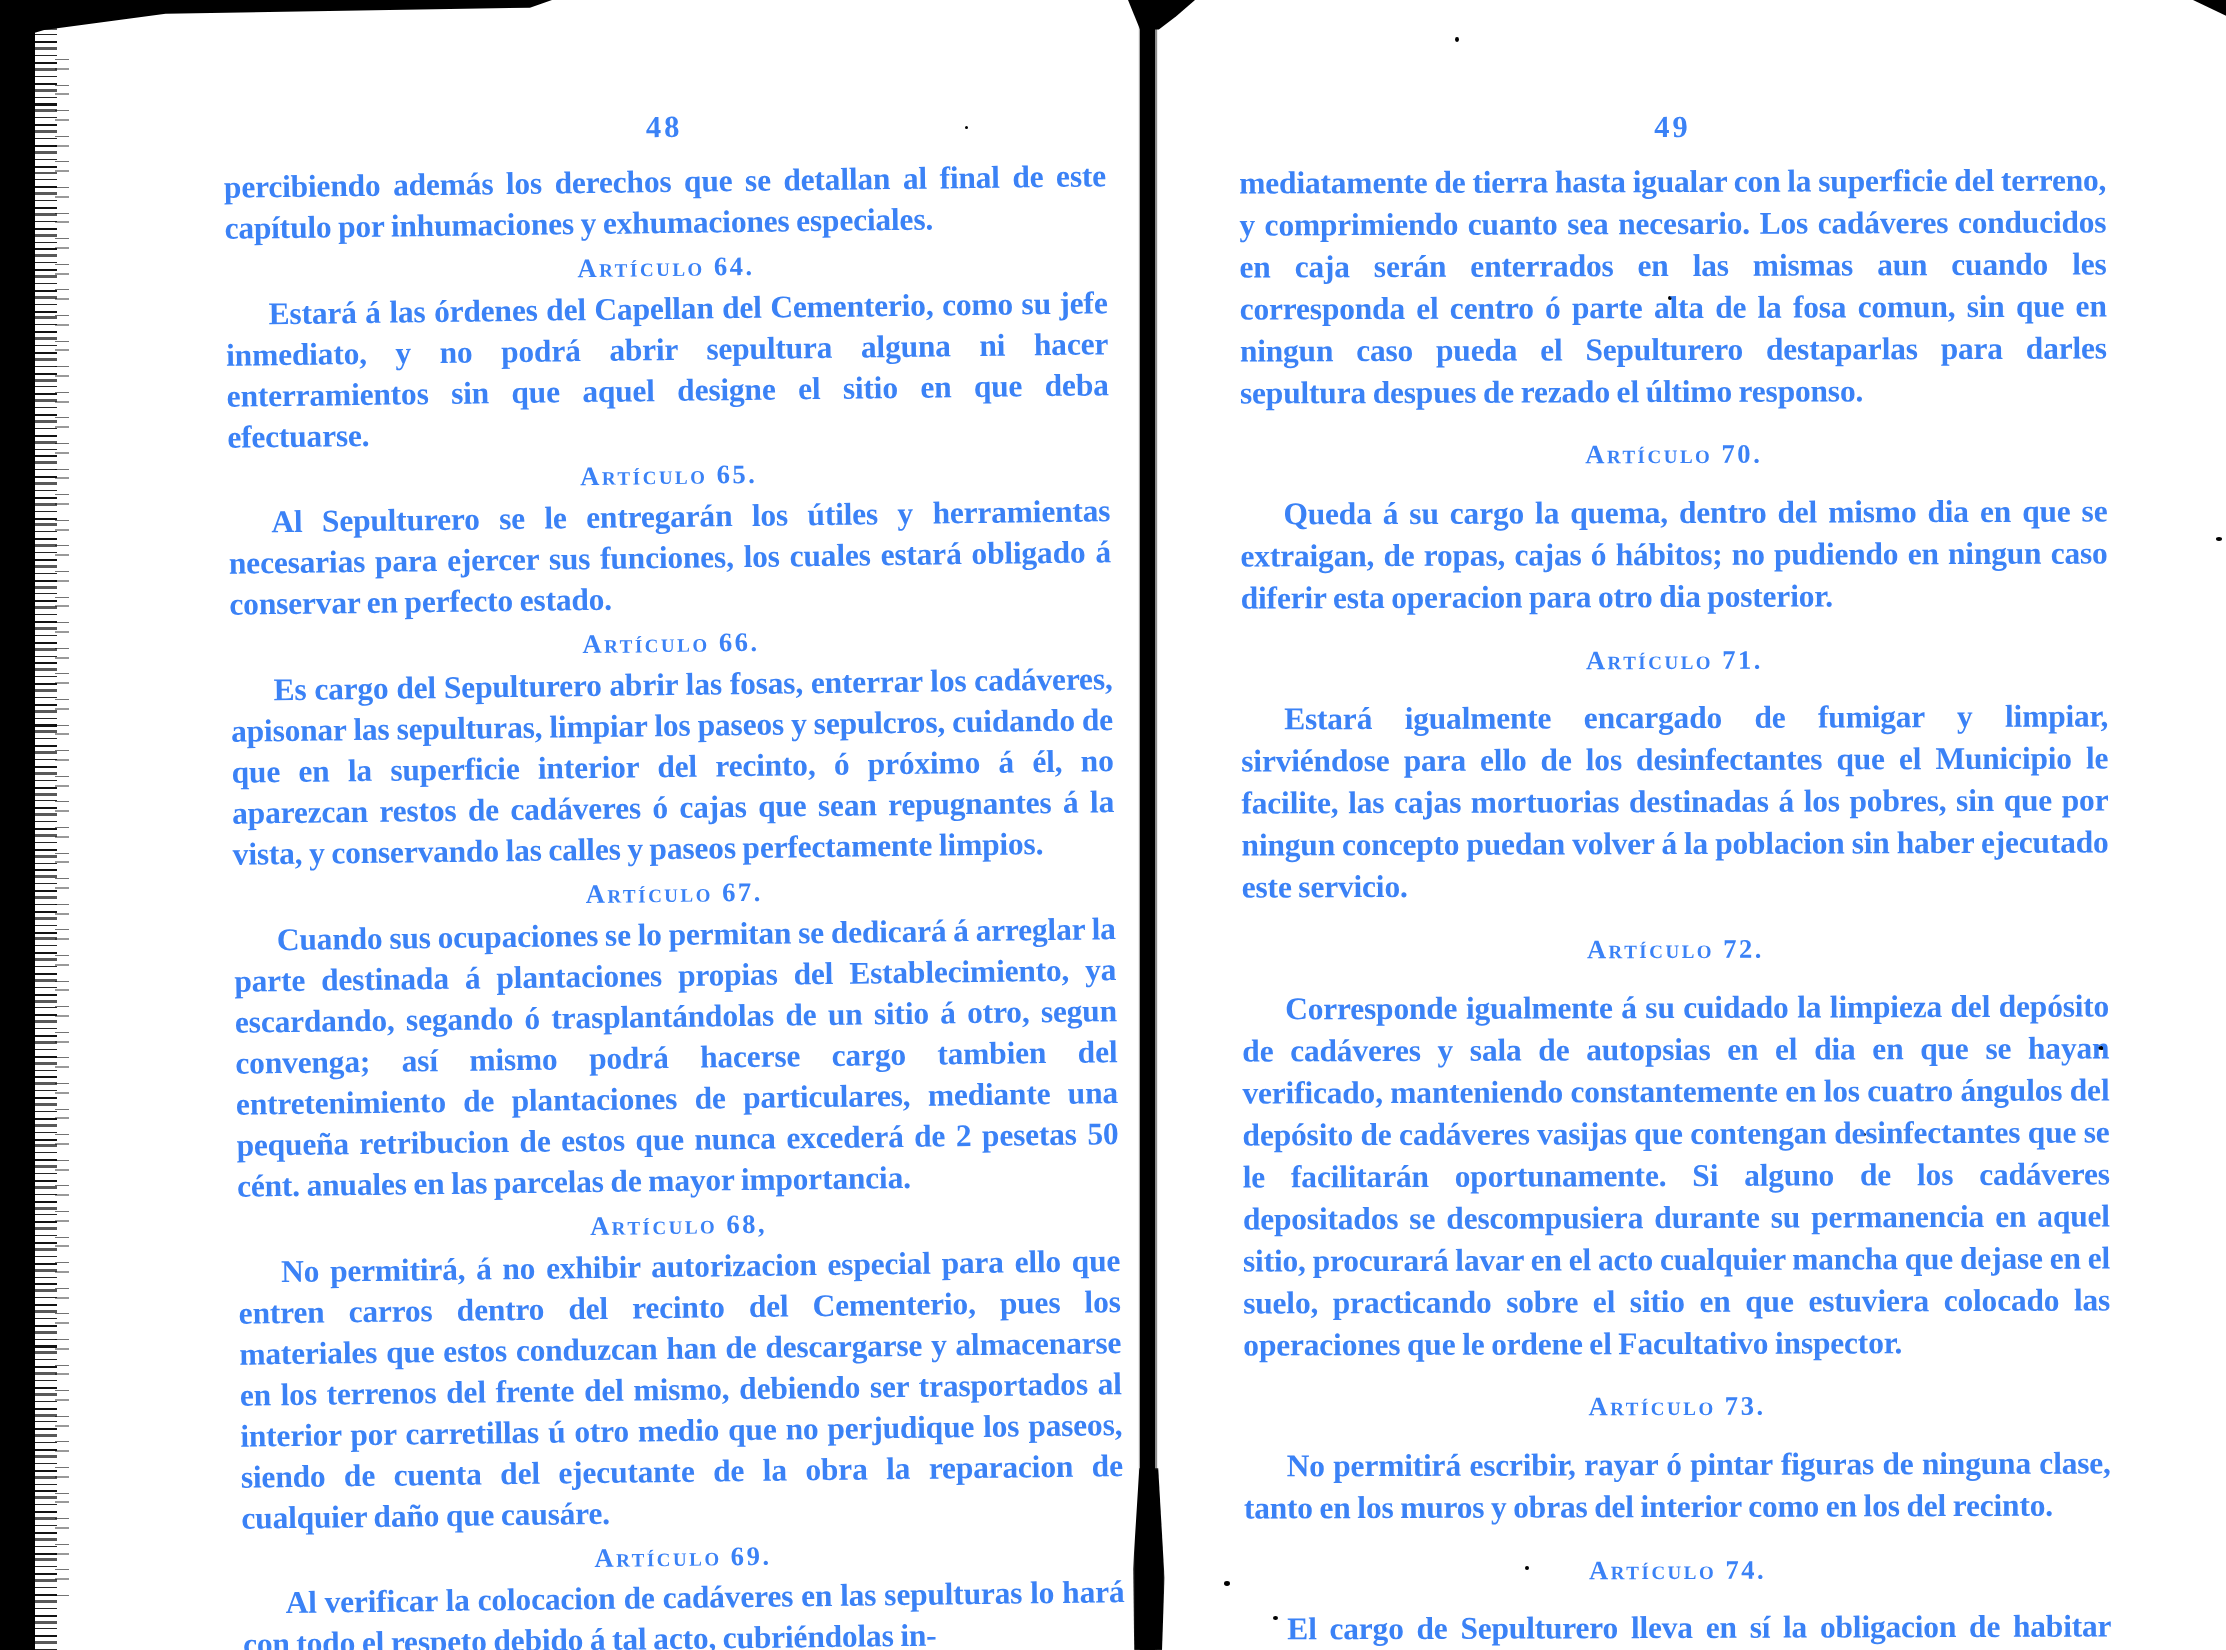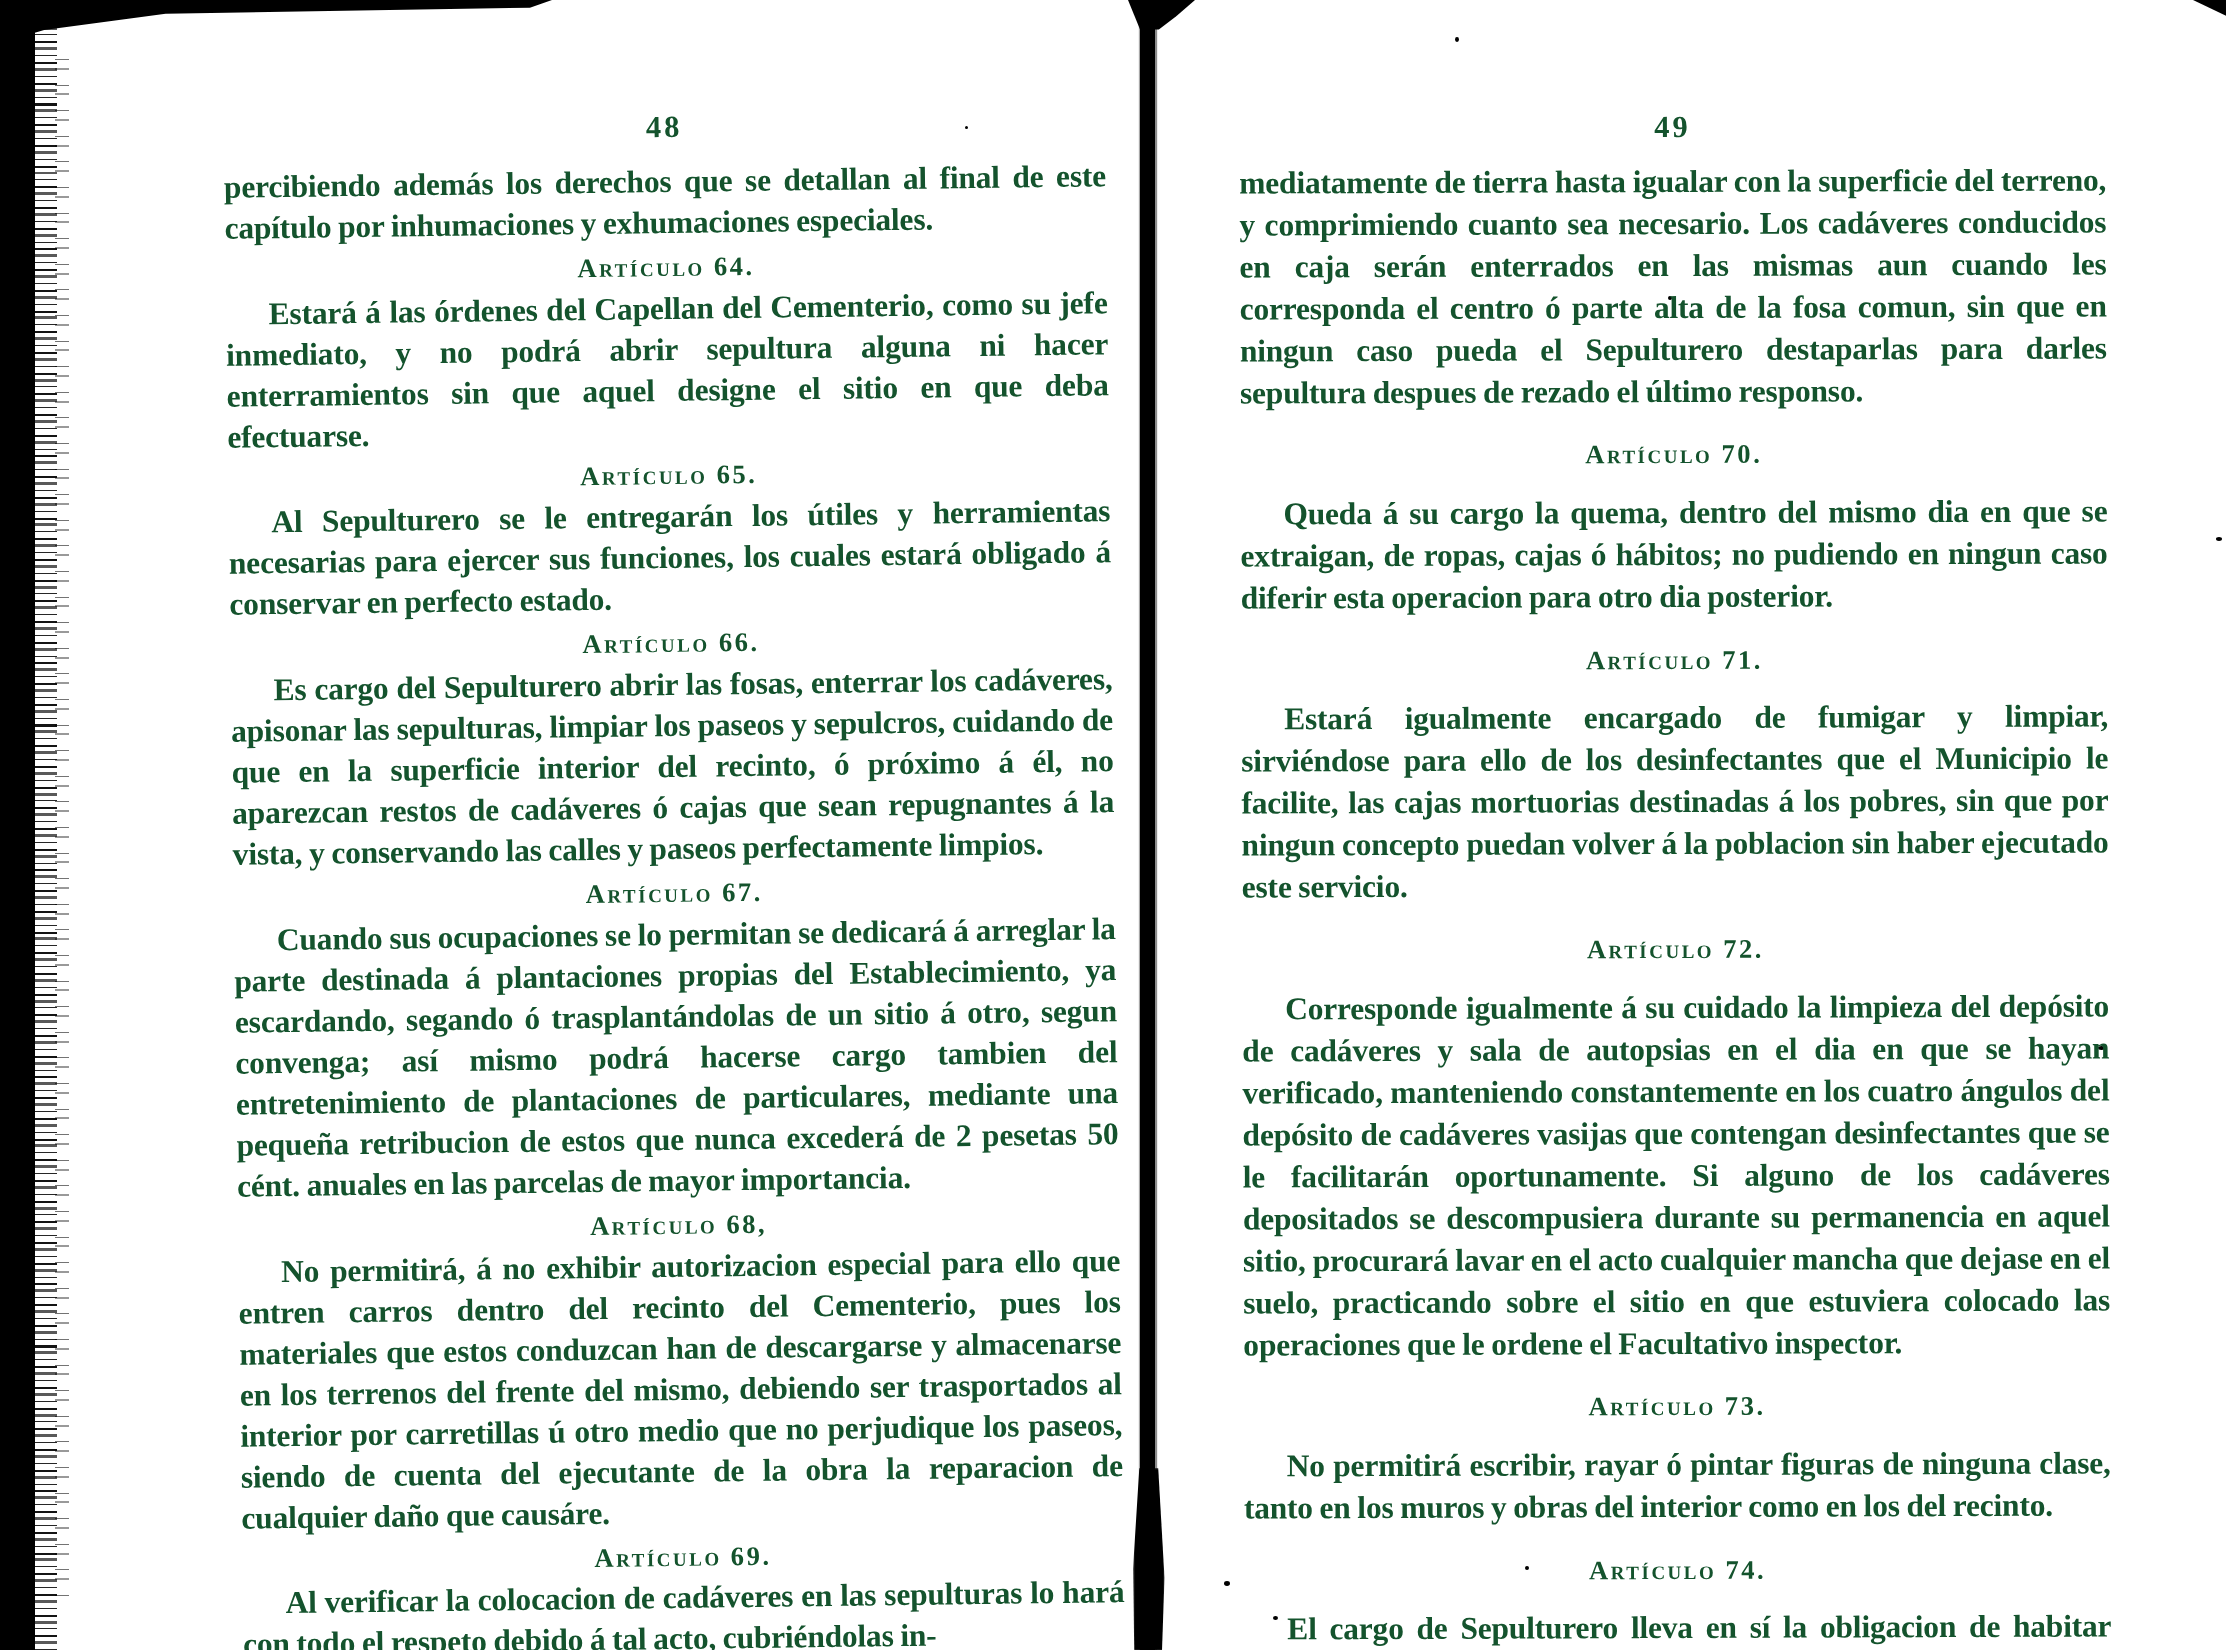--- a/index.html
+++ b/index.html
@@ -1,18 +1,18 @@
 <!DOCTYPE html>
 <html><head>
 <meta charset="utf-8">
 <style>
   html,body{margin:0;padding:0;background:#e8e8e8;}
   #canvas{
     position:relative;width:2226px;height:1651px;background:#ffffff;
-    overflow:hidden;font-family:"Liberation Serif",serif;color:#14532d;
+    overflow:hidden;font-family:"Liberation Serif",serif;color:#3b82f6;
   }
   
   .band-left{position:absolute;left:0;top:0;width:35px;height:1651px;background:#000;}
   .band-left-ragged{
     position:absolute;left:33px;top:0;width:23.6px;height:1651px;
     background:repeating-linear-gradient(to bottom,
       rgba(0,0,0,.92) 0 2px, transparent 2px 5.9px,
       rgba(0,0,0,.65) 5.9px 8.9px, transparent 8.9px 13.8px,
       rgba(0,0,0,.85) 13.8px 14.8px, transparent 14.8px 20.7px);
   }

